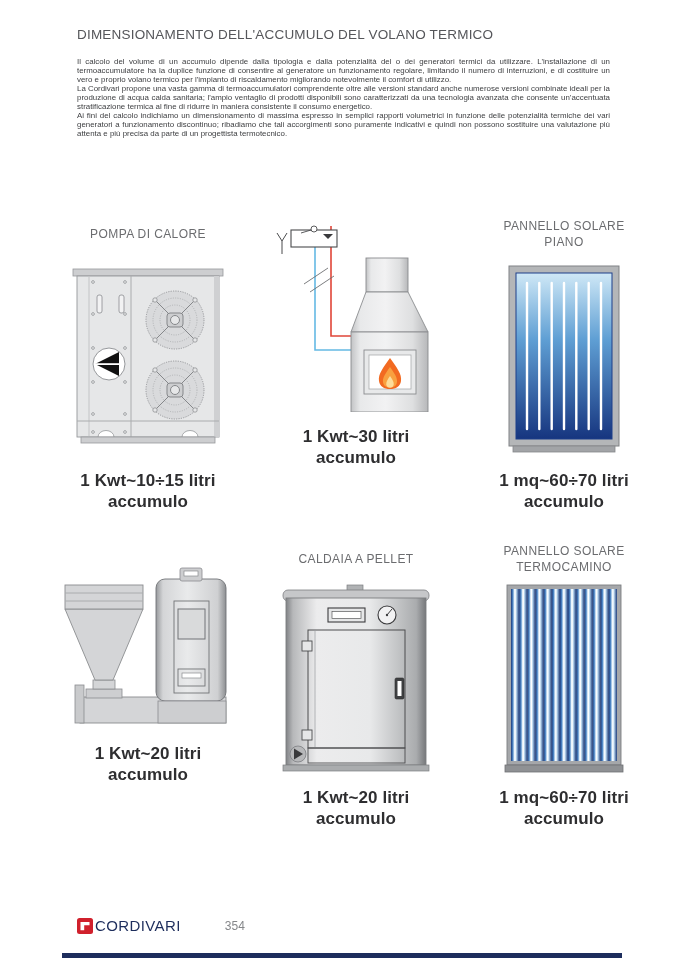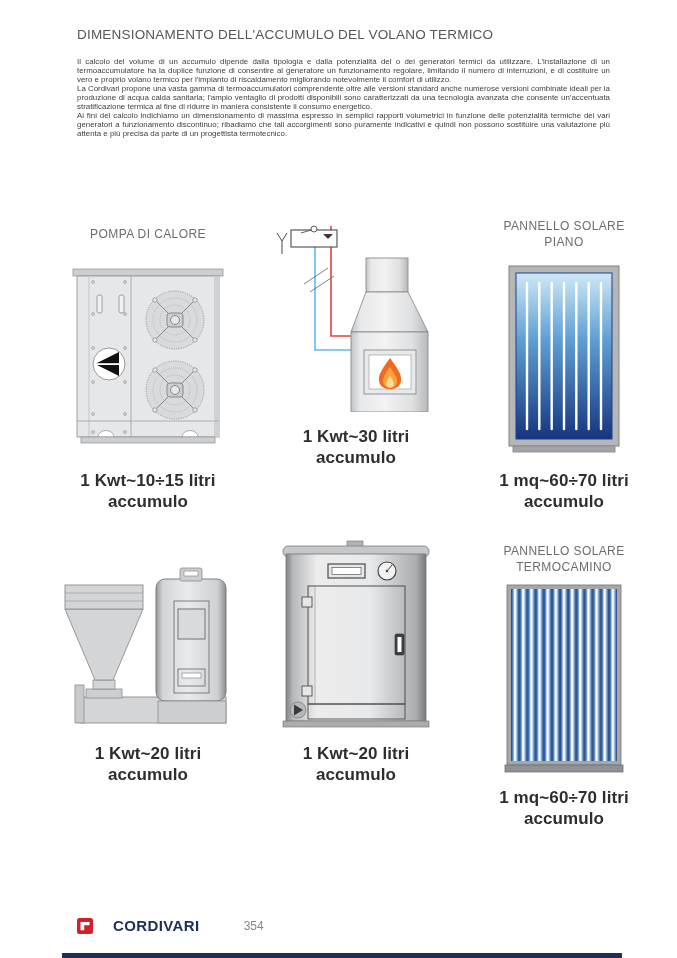--- a/index.html
+++ b/index.html
@@ -34,21 +34,21 @@
   .row2 .cell-image{height:192px;}
   .cell-caption{
     margin-top:14px;text-align:center;font-size:17px;line-height:21px;
     color:#2e2e30;font-weight:600;letter-spacing:0.1px;
   }
   .footer{
     position:absolute;left:77px;bottom:24px;display:flex;align-items:center;
   }
   .brand{display:flex;align-items:center;}
   .brand-word{
-    margin-left:20px;font-size:15px;font-weight:700;color:#1d2d5c;
+    margin-left:2px;font-size:15px;font-weight:400;color:#1d2d5c;
     letter-spacing:0.4px;
   }
   .page-number{margin-left:44px;font-size:12px;color:#85878a;}
   .bottom-bar{
     position:absolute;left:62px;right:55px;bottom:0;height:5px;
     background:#1d2d5c;
   }
   svg{display:block;}
 </style>
 </head>
@@ -241,20 +241,24 @@
           <rect x="102" y="140" width="68" height="22" fill="#cdced0" stroke="#8a8c8f" stroke-width="0.8"></rect>
         </svg>
       </div>
       <div class="cell-caption">
         <div>1 Kwt~20 litri</div>
         <div>accumulo</div>
       </div>
     </div>
 
     <div class="cell">
+      <div class="cell-header">
+        <span>CALDAIA A PELLET</span>
+        <span></span>
+      </div>
       <div class="cell-image">
         <svg width="170" height="190" viewBox="0 0 170 190">
           <defs>
             <linearGradient id="pellGrad" x1="0" y1="0" x2="1" y2="0">
               <stop offset="0" stop-color="#808285"></stop>
                 <stop offset="0.05" stop-color="#b7b8ba"></stop>
               <stop offset="0.22" stop-color="#ececed"></stop>
                 <stop offset="0.6" stop-color="#e8e9ea"></stop>
               <stop offset="0.93" stop-color="#aaacae"></stop>
                 <stop offset="1" stop-color="#76787b"></stop>

